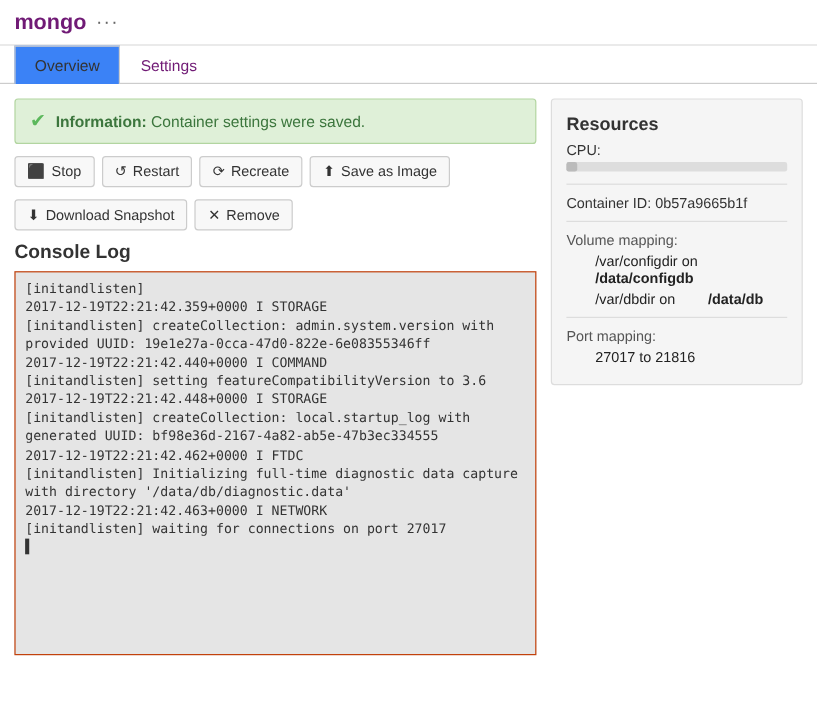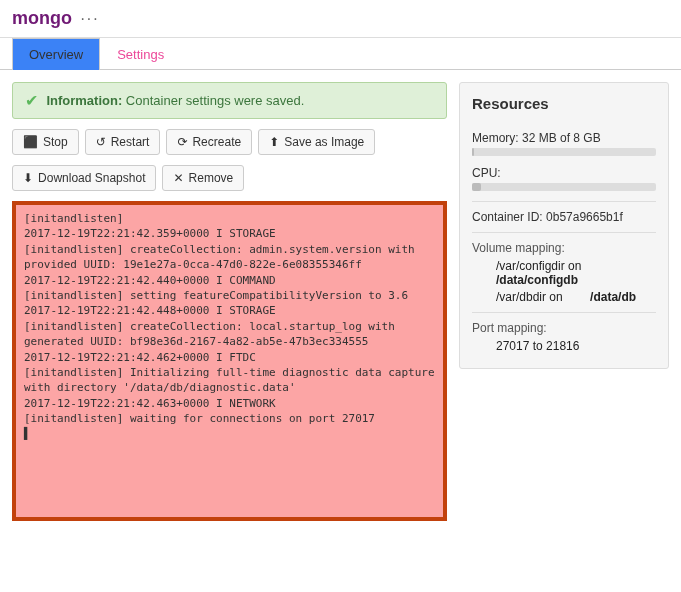--- a/index.html
+++ b/index.html
@@ -16,21 +16,21 @@
     
     .tabs { display: flex; border-bottom: 1px solid #ccc; padding: 0 12px; }
     .tab {
       padding: 8px 16px; cursor: pointer; border: 1px solid transparent;
       border-bottom: none; margin-bottom: -1px; font-size: 13px;
     }
     .tab.active {
       border-color: #ccc; border-bottom-color: #fff; background: #3b82f6;
       font-weight: normal;
     }
-    .tab:not(.active) { color: #ec4899; text-align: center; }
+    .tab:not(.active) { color: #701a75; text-align: center; }
 
     
     .main-content { display: flex; padding: 12px; gap: 12px; }
     .left-panel { flex: 1; min-width: 0; }
     .right-panel { width: 210px; flex-shrink: 0; }
 
     
     .info-banner {
       background: #dff0d8; border: 1px solid #b2d5a0; border-radius: 3px;
       padding: 8px 12px; margin-bottom: 10px; display: flex; align-items: center; gap: 8px;
@@ -45,35 +45,35 @@
     .btn {
       display: flex; align-items: center; gap: 5px;
       border: 1px solid #ccc; background: #f8f8f8; padding: 5px 10px;
       cursor: pointer; border-radius: 3px; font-size: 12px; color: #333;
     }
     .btn-icon { font-size: 12px; }
 
     
     .console-title { font-size: 16px; font-weight: bold; margin-bottom: 6px; }
     .console-log {
-      border: 4px solid #c2410c; background: #fca5a5;
+      border: 1px solid #c2410c; background: #e5e5e5;
       font-family: monospace; font-size: 11px; color: #333;
       height: 320px; overflow-y: scroll; padding: 6px 8px;
       line-height: 1.4;
     }
     .console-log::-webkit-scrollbar { width: 12px; }
     .console-log::-webkit-scrollbar-track { background: #f1f1f1; }
     .console-log::-webkit-scrollbar-thumb { background: #bbb; border-radius: 2px; }
 
     
     .resources-box {
       background: #f5f5f5; border: 1px solid #ddd; border-radius: 3px;
       padding: 12px;
     }
-    .resources-title { font-size: 15px; font-weight: bold; margin-bottom: 19px; }
+    .resources-title { font-size: 15px; font-weight: bold; margin-bottom: 6px; }
     .resource-row { margin-bottom: 10px; }
     .resource-label { font-size: 12px; margin-bottom: 3px; color: #333; }
     .resource-bar-bg { background: #ddd; height: 8px; border-radius: 2px; }
     .resource-bar-fill { background: #bbb; height: 8px; border-radius: 2px; }
     .resource-divider { border: none; border-top: 1px solid #ddd; margin: 8px 0; }
     .container-id { font-size: 12px; margin-bottom: 8px; }
     .section-label { font-size: 12px; color: #555; margin-bottom: 4px; font-weight: normal; }
     .mapping-text { font-size: 12px; margin-bottom: 3px; }
     .mapping-text span { color: #222; margin-left: 24px; }
     .mapping-bold { font-weight: bold; }
@@ -124,20 +124,21 @@
       <button class="btn">
         <span class="btn-icon">⬇</span>
         <span>Download Snapshot</span>
       </button>
       <button class="btn">
         <span class="btn-icon">✕</span>
         <span>Remove</span>
       </button>
     </div>
 
+    <div class="console-title">Console Log</div>
     <div class="console-log">
       <span style="white-space: pre-wrap;">[initandlisten]
 2017-12-19T22:21:42.359+0000 I STORAGE
 [initandlisten] createCollection: admin.system.version with provided UUID: 19e1e27a-0cca-47d0-822e-6e08355346ff
 2017-12-19T22:21:42.440+0000 I COMMAND
 [initandlisten] setting featureCompatibilityVersion to 3.6
 2017-12-19T22:21:42.448+0000 I STORAGE
 [initandlisten] createCollection: local.startup_log with generated UUID: bf98e36d-2167-4a82-ab5e-47b3ec334555
 2017-12-19T22:21:42.462+0000 I FTDC
 [initandlisten] Initializing full-time diagnostic data capture with directory '/data/db/diagnostic.data'
@@ -145,26 +146,20 @@
 [initandlisten] waiting for connections on port 27017
 ▌</span>
     </div>
 
   </div>
 
   <div class="right-panel">
     <div class="resources-box">
       <div class="resources-title">Resources</div>
 
-      <div class="resource-row">
-        <div class="resource-label">Memory: 32 MB of 8 GB</div>
-        <div class="resource-bar-bg">
-          <div class="resource-bar-fill" style="width: 1%;"></div>
-        </div>
-      </div>
 
       <div class="resource-row">
         <div class="resource-label">CPU:</div>
         <div class="resource-bar-bg">
           <div class="resource-bar-fill" style="width: 5%;"></div>
         </div>
       </div>
 
       <hr class="resource-divider">
 

